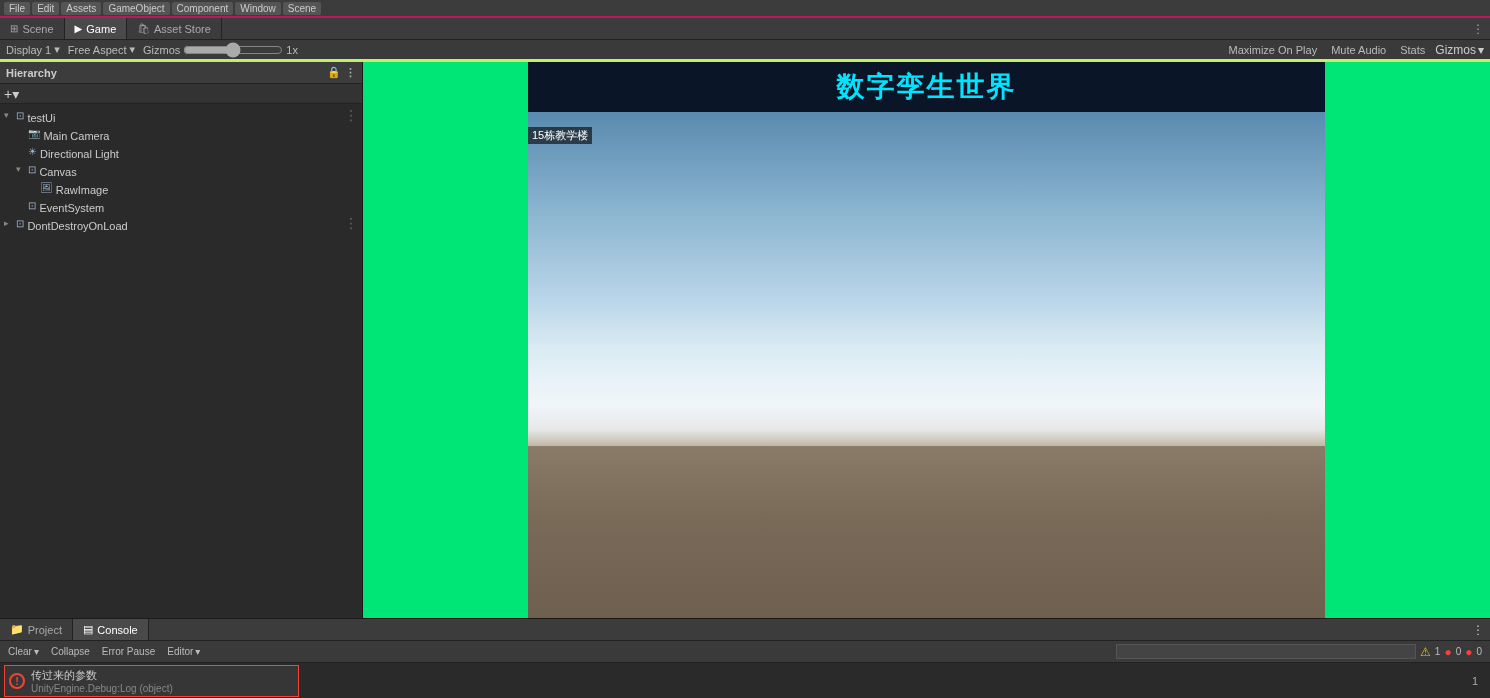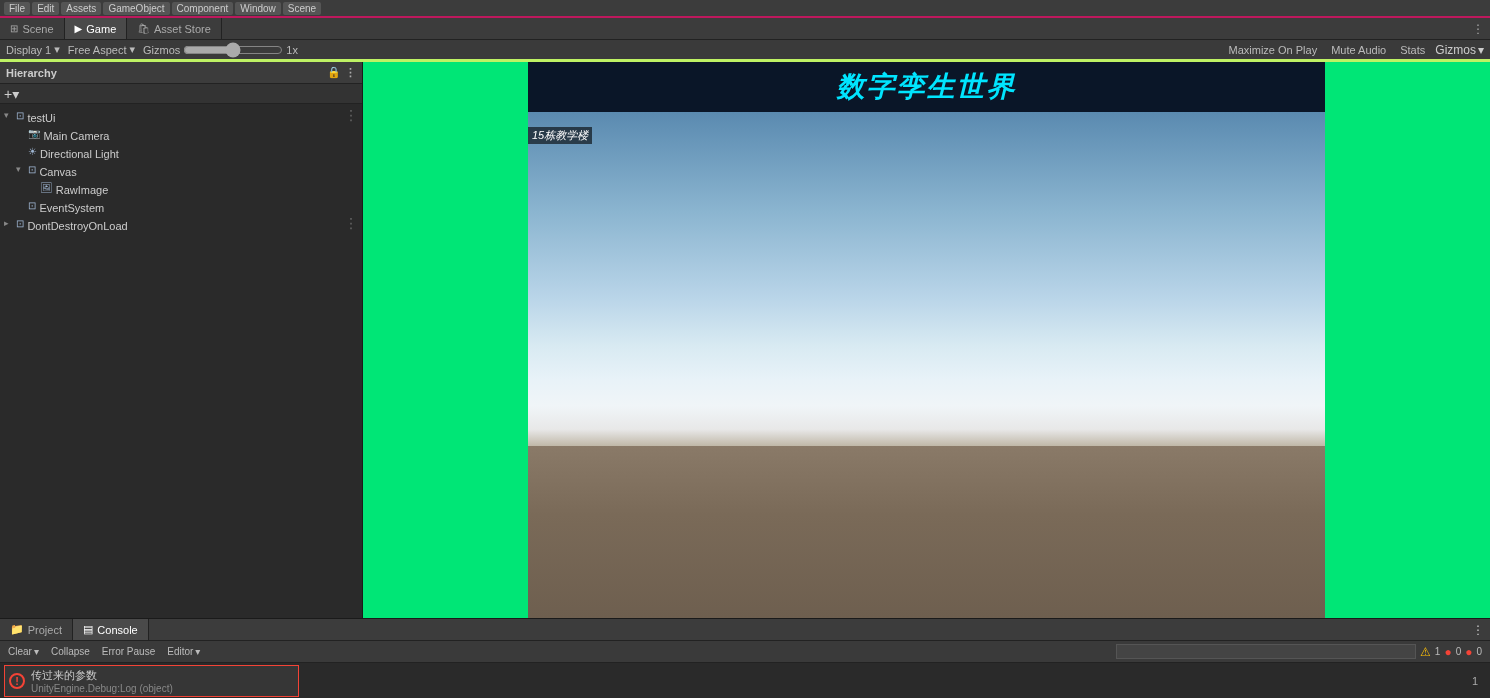--- a/index.html
+++ b/index.html
@@ -224,21 +224,20 @@
     }
     .indent-1 { padding-left: 16px; }
     .indent-2 { padding-left: 28px; }
 
     
     .game-view {
       flex: 1;
       position: relative;
       overflow: hidden;
       background: #ef4444;
-      font-style: italic;
     }
 
     
     .game-canvas {
       width: 100%;
       height: 100%;
       position: relative;
       background: #1a1a1a;
     }
 

